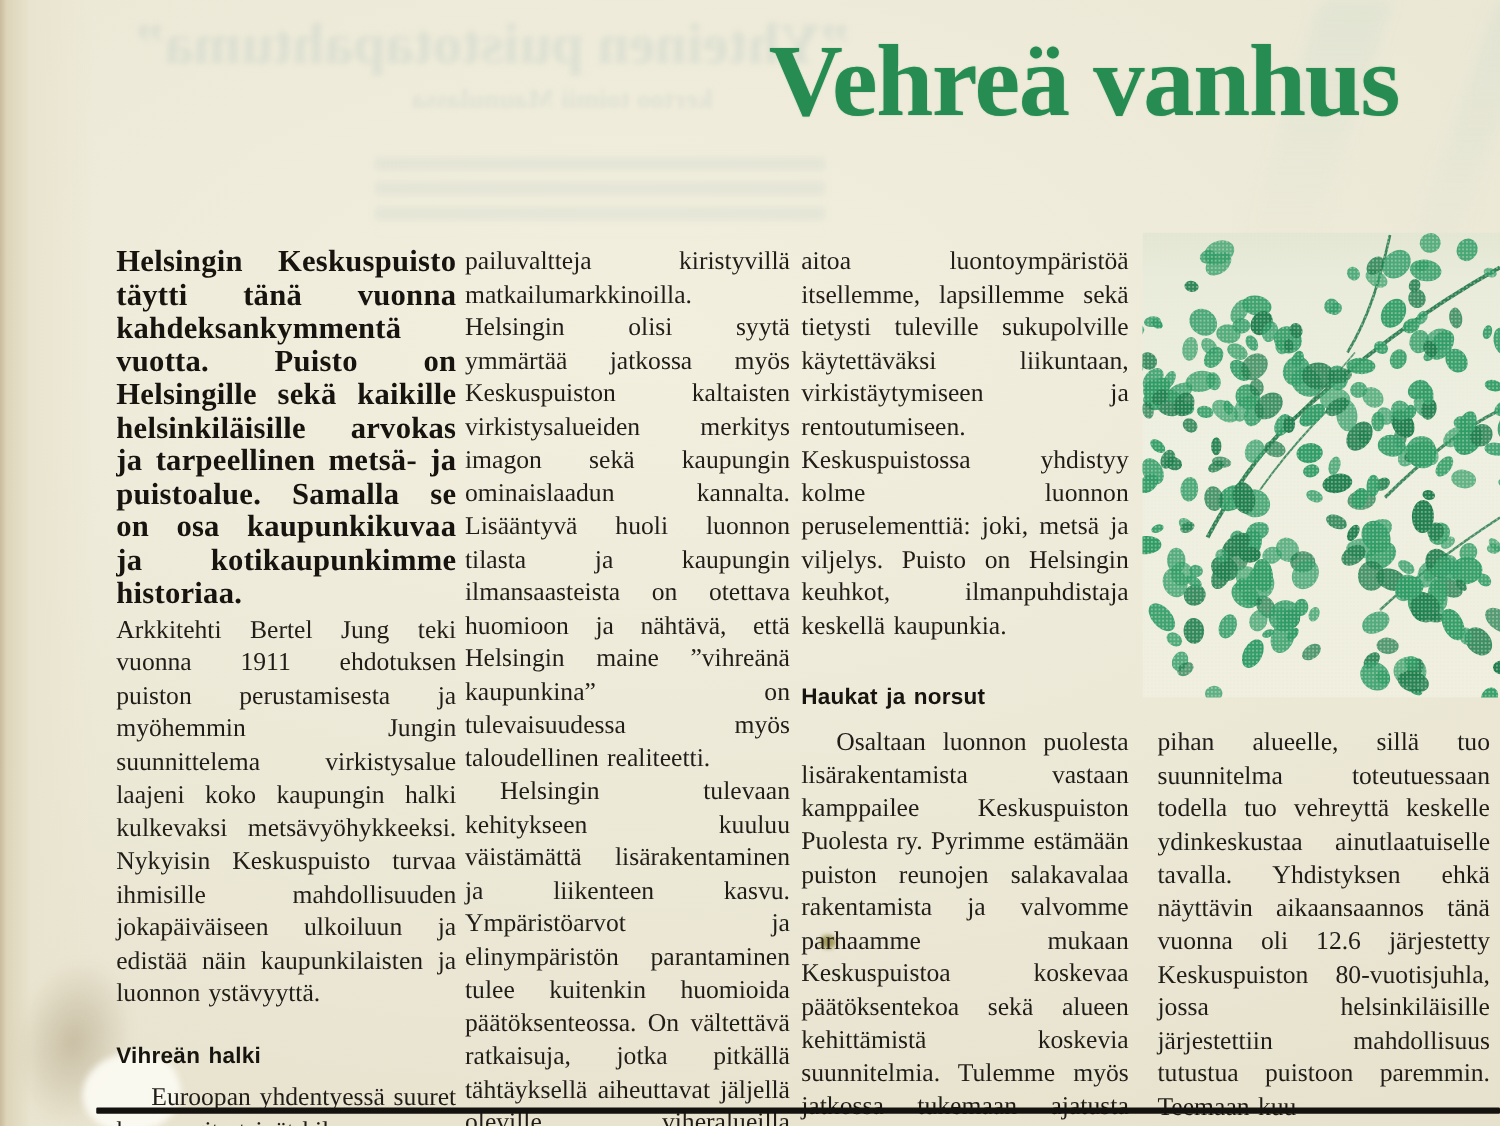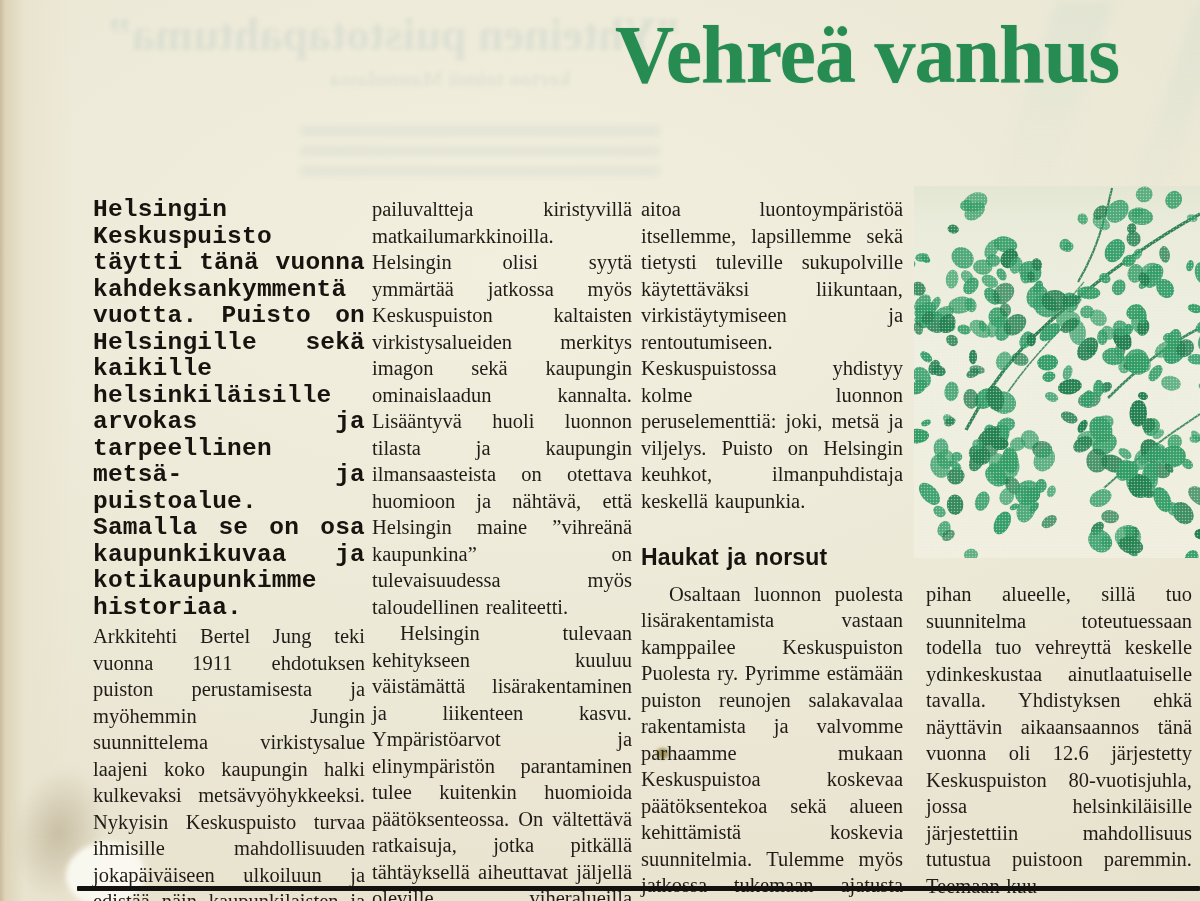--- a/index.html
+++ b/index.html
@@ -49,47 +49,46 @@
              background:repeating-linear-gradient(180deg, rgba(126,167,166,.10) 0 10px, rgba(126,167,166,0) 10px 20px);
              filter:blur(3px); }
   .ghost-r { right:28px; font-family:"Liberation Sans", sans-serif; font-weight:700;
              filter:blur(2.6px); opacity:.18; text-align:left; }
   .gr1 { top:420px; font-size:34px; }
   .gr2 { top:462px; font-size:34px; }
   .gr3 { top:506px; font-size:34px; }
 
   
   .headline {
-    position:absolute; left:615px; top:12px; width:585px;
+    position:absolute; left:615px; top:22px; width:585px;
     font-size:82px; line-height:1.05; font-weight:700; letter-spacing:-1px;
     color:#268c52; white-space:nowrap;
     text-shadow:0 0 1px rgba(38,140,82,.55);
   }
 
   
   .photo { position:absolute; left:914px; top:186px; width:286px; height:372px; }
   .photo svg { display:block; }
 
   
   .col {
     position:absolute; text-align:justify;
     font-size:20.5px; line-height:26.5px; color:#201c17;
     word-spacing:1.5px;
   }
   .col p { text-align:justify; }
   .lead {
     font-size:24.5px; line-height:26.5px; font-weight:700; letter-spacing:.2px;
     color:#17140f;
-    font-family:Liberation Mono, monospace;
   }
   .body-para { margin-top:2px; }
   .indent { text-indent:28px; }
   .subhead {
     font-family:"Liberation Sans", sans-serif;
-    font-size:23px; font-weight:700; color:#17140f;
+    font-size:18px; font-weight:700; color:#17140f;
     text-align:left; letter-spacing:.2px;
   }
   .sh1 { margin-top:22px; margin-bottom:8px; }
   .sh2 { margin-top:30px; margin-bottom:10px; }
 
   #col1 { left:93px;  top:197px; width:272px; }
   #col2 { left:372px; top:196px; width:260px; }
   #col3 { left:641px; top:196px; width:262px; }
   #col4 { left:926px; top:581px; width:266px; }
 

